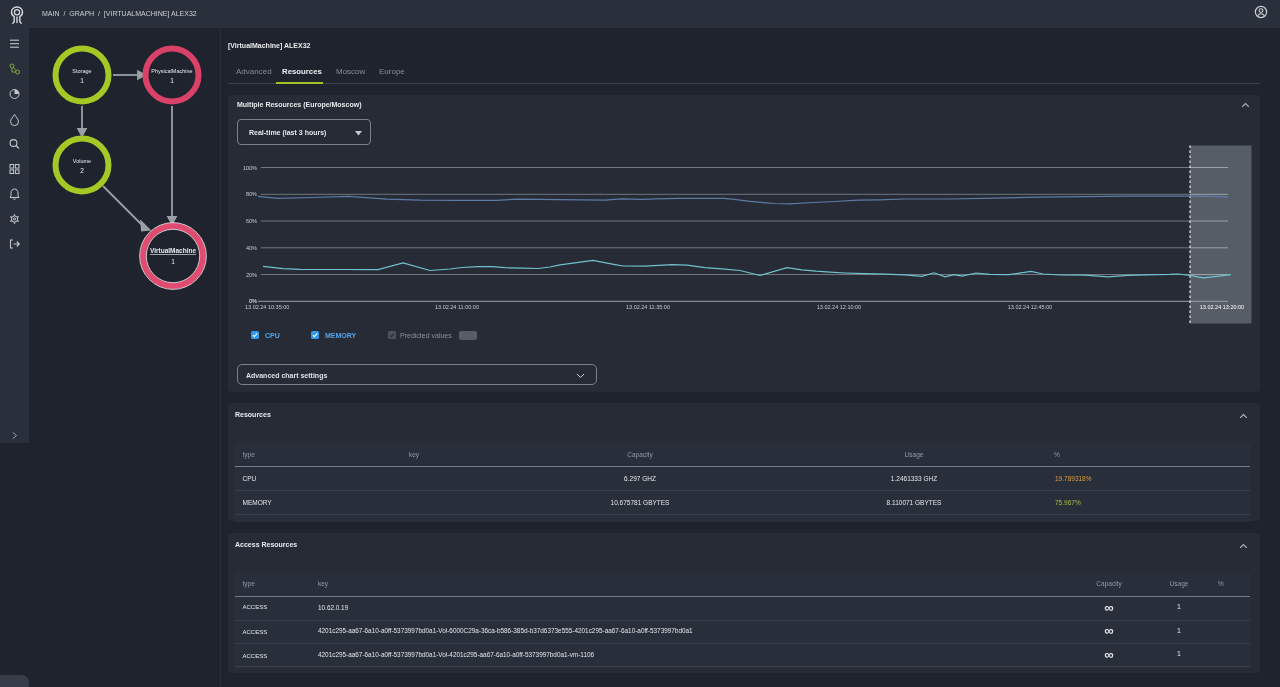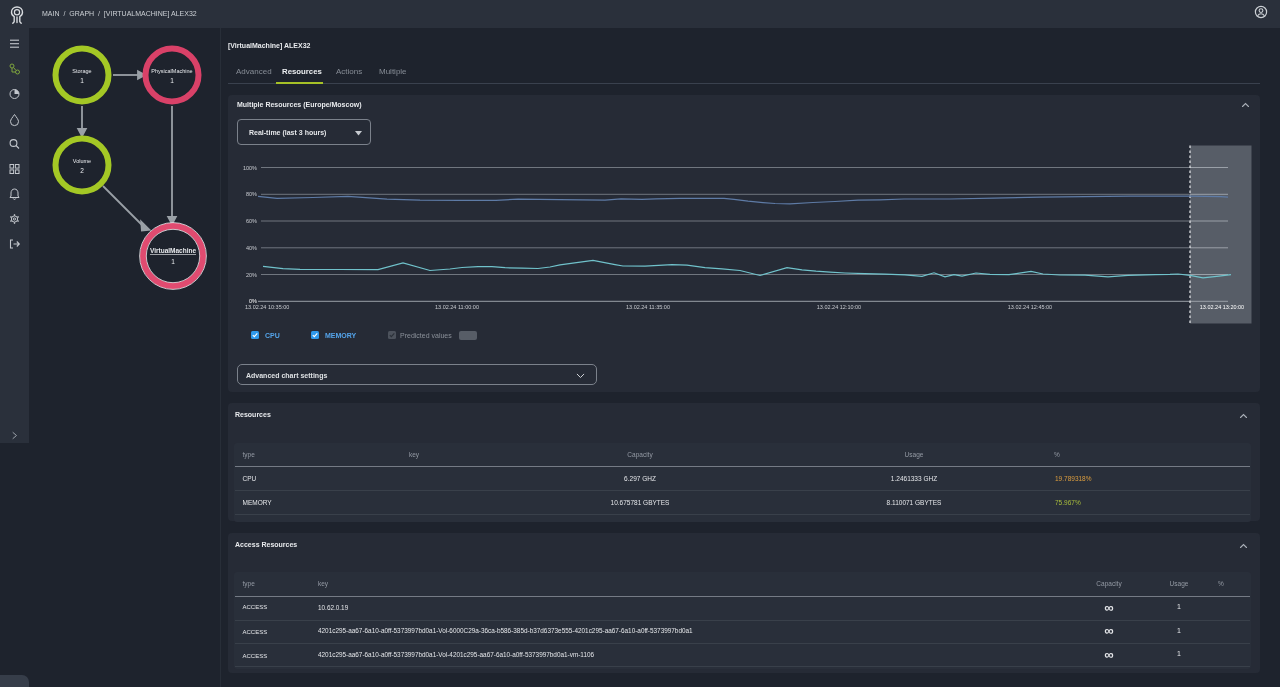--- a/index.html
+++ b/index.html
@@ -118,22 +118,22 @@
     <text x="53" y="135">Volume</text>
     <text x="53" y="145" font-size="6.5">2</text>
     <text x="144" y="225" font-size="6.5" font-weight="bold" text-decoration="underline">VirtualMachine</text>
     <text x="144" y="236" font-size="6.5">1</text>
   </g>
 </svg>
 
 <div class="abs" style="left:228px;top:42px;font-size:7px;font-weight:bold;color:#e8eaed">[VirtualMachine] ALEX32</div>
 <div class="abs" style="left:236px;top:67px;font-size:8px;color:#878d96">Advanced</div>
 <div class="abs" style="left:282px;top:67px;font-size:7.8px;color:#eceef0;font-weight:bold">Resources</div>
-<div class="abs" style="left:336px;top:67px;font-size:8px;color:#878d96">Actions</div>
-<div class="abs" style="left:379px;top:67px;font-size:8px;color:#878d96">Multiple</div>
+<div class="abs" style="left:336px;top:67px;font-size:8px;color:#878d96">Moscow</div>
+<div class="abs" style="left:379px;top:67px;font-size:8px;color:#878d96">Europe</div>
 <div class="abs" style="left:228px;top:83px;width:1032px;height:1px;background:#3a414e"></div>
 <div class="abs" style="left:276px;top:82px;width:47px;height:2px;background:#a6c127"></div>
 
 <div class="card" style="top:95px;height:297px">
   <div class="cardtitle" style="top:6px">Multiple Resources (Europe/Moscow)</div>
   <svg class="chev" style="position:absolute;right:10px;top:7px" width="9" height="6" viewBox="0 0 9 6">
     <path d="M1.5 4.5 L4.5 1.5 L7.5 4.5" stroke="#aab0b8" stroke-width="1.1" fill="none" stroke-linecap="round"></path>
   </svg>
   <div class="abs" style="left:9px;top:24px;width:134px;height:26px;border:1px solid #7b818b;border-radius:4px">
     <div class="abs" style="left:11px;top:9px;font-size:7px;color:#e4e6e9;font-weight:bold">Real-time (last 3 hours)</div>

